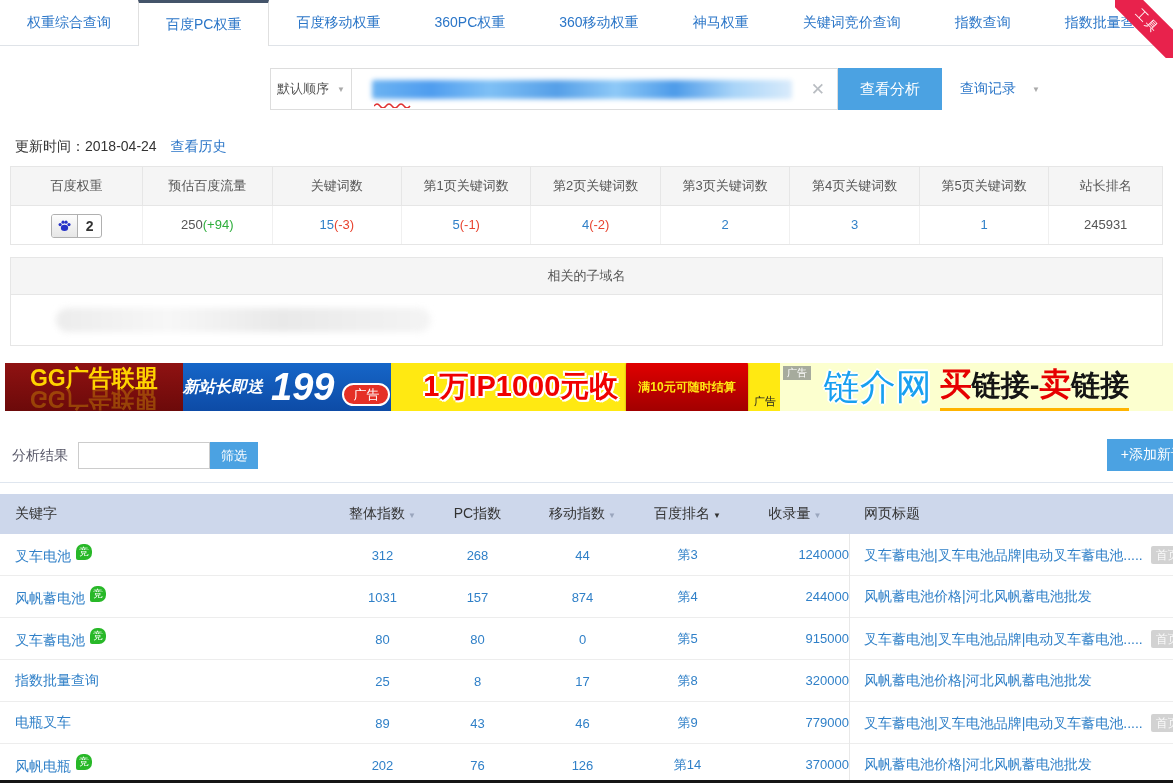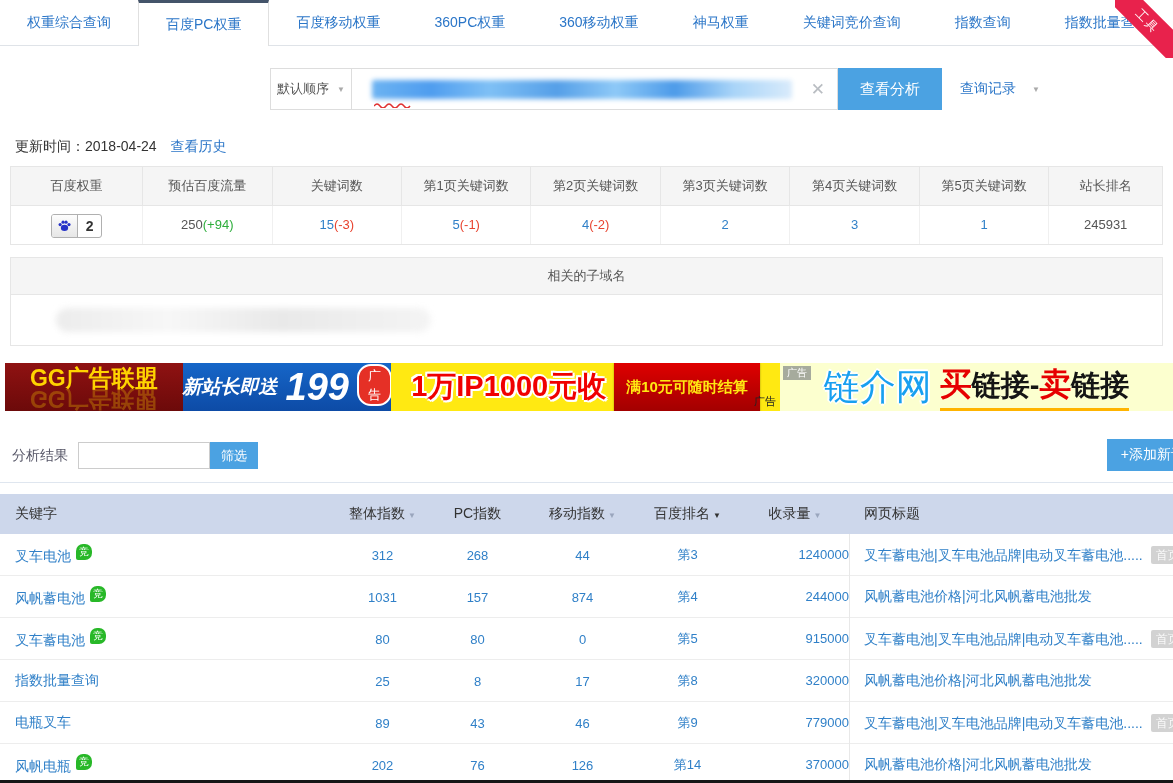--- a/index.html
+++ b/index.html
@@ -60,28 +60,28 @@
   .ads { display:flex; margin-top:17px; padding-left:5px; height:65px; }
   .banner { height:48px; overflow:hidden; cursor:pointer; }
   .b1 { flex:0 0 386px; display:flex; }
   .b1-left { flex:0 0 46%; background:linear-gradient(180deg,#8f1212,#6c0a0a); display:flex;
     flex-direction:column; align-items:center; justify-content:flex-start; overflow:hidden; }
   .b1-brand { color:#ffd400; font-size:23px; font-weight:bold; line-height:30px; white-space:nowrap; }
   .b1-reflect { color:#ffd400; font-size:23px; font-weight:bold; line-height:20px; transform:scaleY(-1);
     opacity:.28; margin-top:-4px; white-space:nowrap; }
   .b1-right { flex:1; background:linear-gradient(180deg,#1666c8,#0d4ba6); display:flex; align-items:center;
     justify-content:center; gap:8px; }
-  .b1-text { color:#fff; font-size:19px; font-weight:bold; font-style:italic; white-space:nowrap; }
+  .b1-text { color:#fff; font-size:16px; font-weight:bold; font-style:italic; white-space:nowrap; }
   .b1-num { color:#fff; font-size:38px; font-weight:bold; font-style:italic; line-height:44px; }
   .b1-tag { background:#e53026; color:#fff; border:2px solid #fff; border-radius:14px; padding:0 9px;
     font-size:13px; line-height:19px; align-self:flex-end; margin-bottom:5px; }
   .b2 { flex:0 0 389px; background:#ffe912; display:flex; align-items:center; justify-content:center; gap:8px; position:relative; }
   .b2-main { color:#f00000; font-size:29px; font-weight:900; white-space:nowrap;
     text-shadow:-2px 0 #fff,2px 0 #fff,0 -2px #fff,0 2px #fff,2px 2px #fff,-2px -2px #fff; }
-  .b2-pill { background:linear-gradient(180deg,#e40000,#9c0000); color:#ffe912; font-size:15px; font-weight:bold;
+  .b2-pill { background:linear-gradient(180deg,#e40000,#9c0000); color:#ffe912; font-size:12px; font-weight:bold;
     border-radius:5px; padding:19px 12px; white-space:nowrap; box-shadow:0 1px 2px rgba(0,0,0,.4); }
   .b2-tag { position:absolute; right:4px; bottom:2px; font-size:11px; color:#222; }
   .b3 { flex:1; min-width:0; background:#fcffcf; position:relative; display:flex; align-items:center;
     justify-content:center; gap:8px; }
   .b3-tag { position:absolute; left:3px; top:3px; background:rgba(150,156,148,.85); color:#fff;
     font-size:10px; padding:0 4px; }
   .b3-brand { color:#18a0f0; font-size:36px; font-weight:400; white-space:nowrap;
     text-shadow:-2px 0 #fff,2px 0 #fff,0 -2px #fff,0 2px #fff; }
   .b3-group { display:flex; align-items:baseline; border-bottom:3px solid #ffb400; padding-bottom:1px; white-space:nowrap; }
   .b3-red { color:#e60000; font-size:32px; font-weight:900; }

